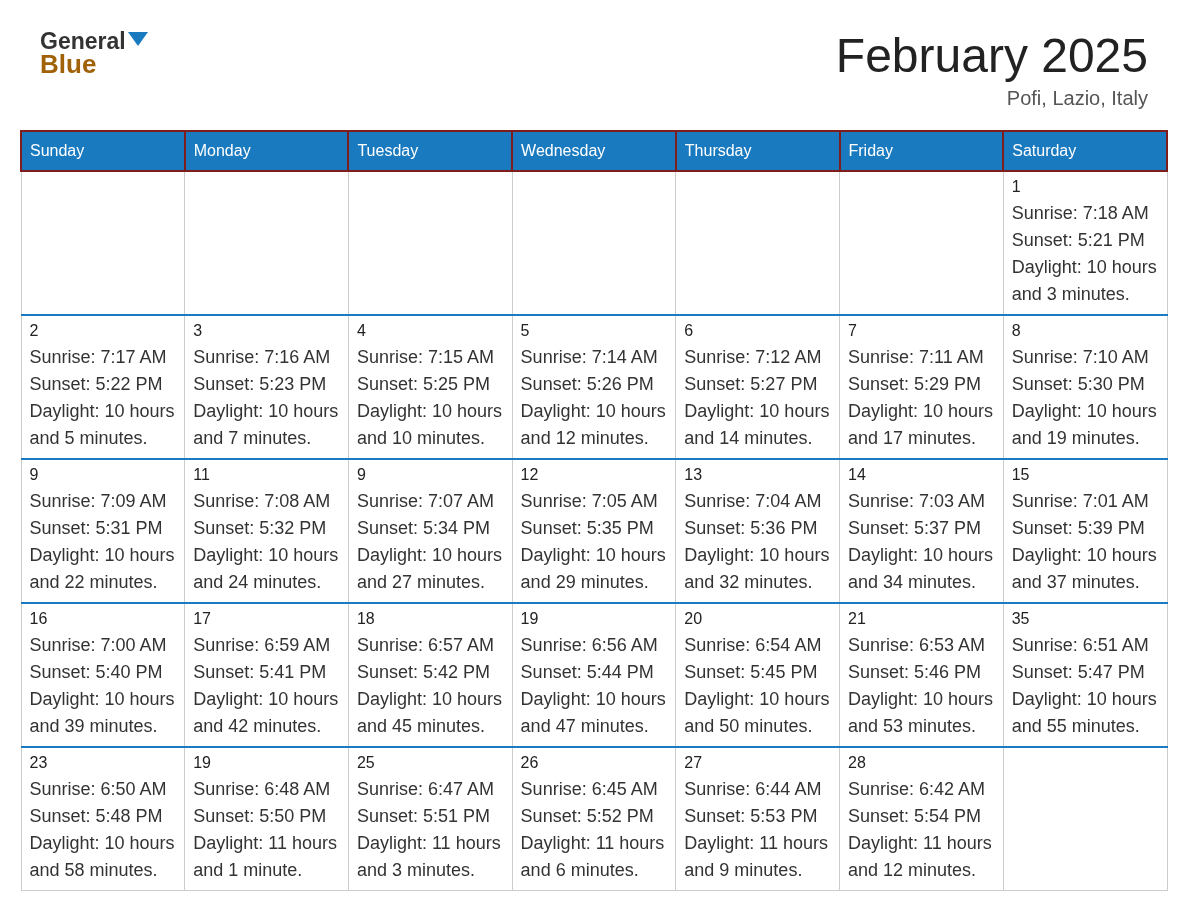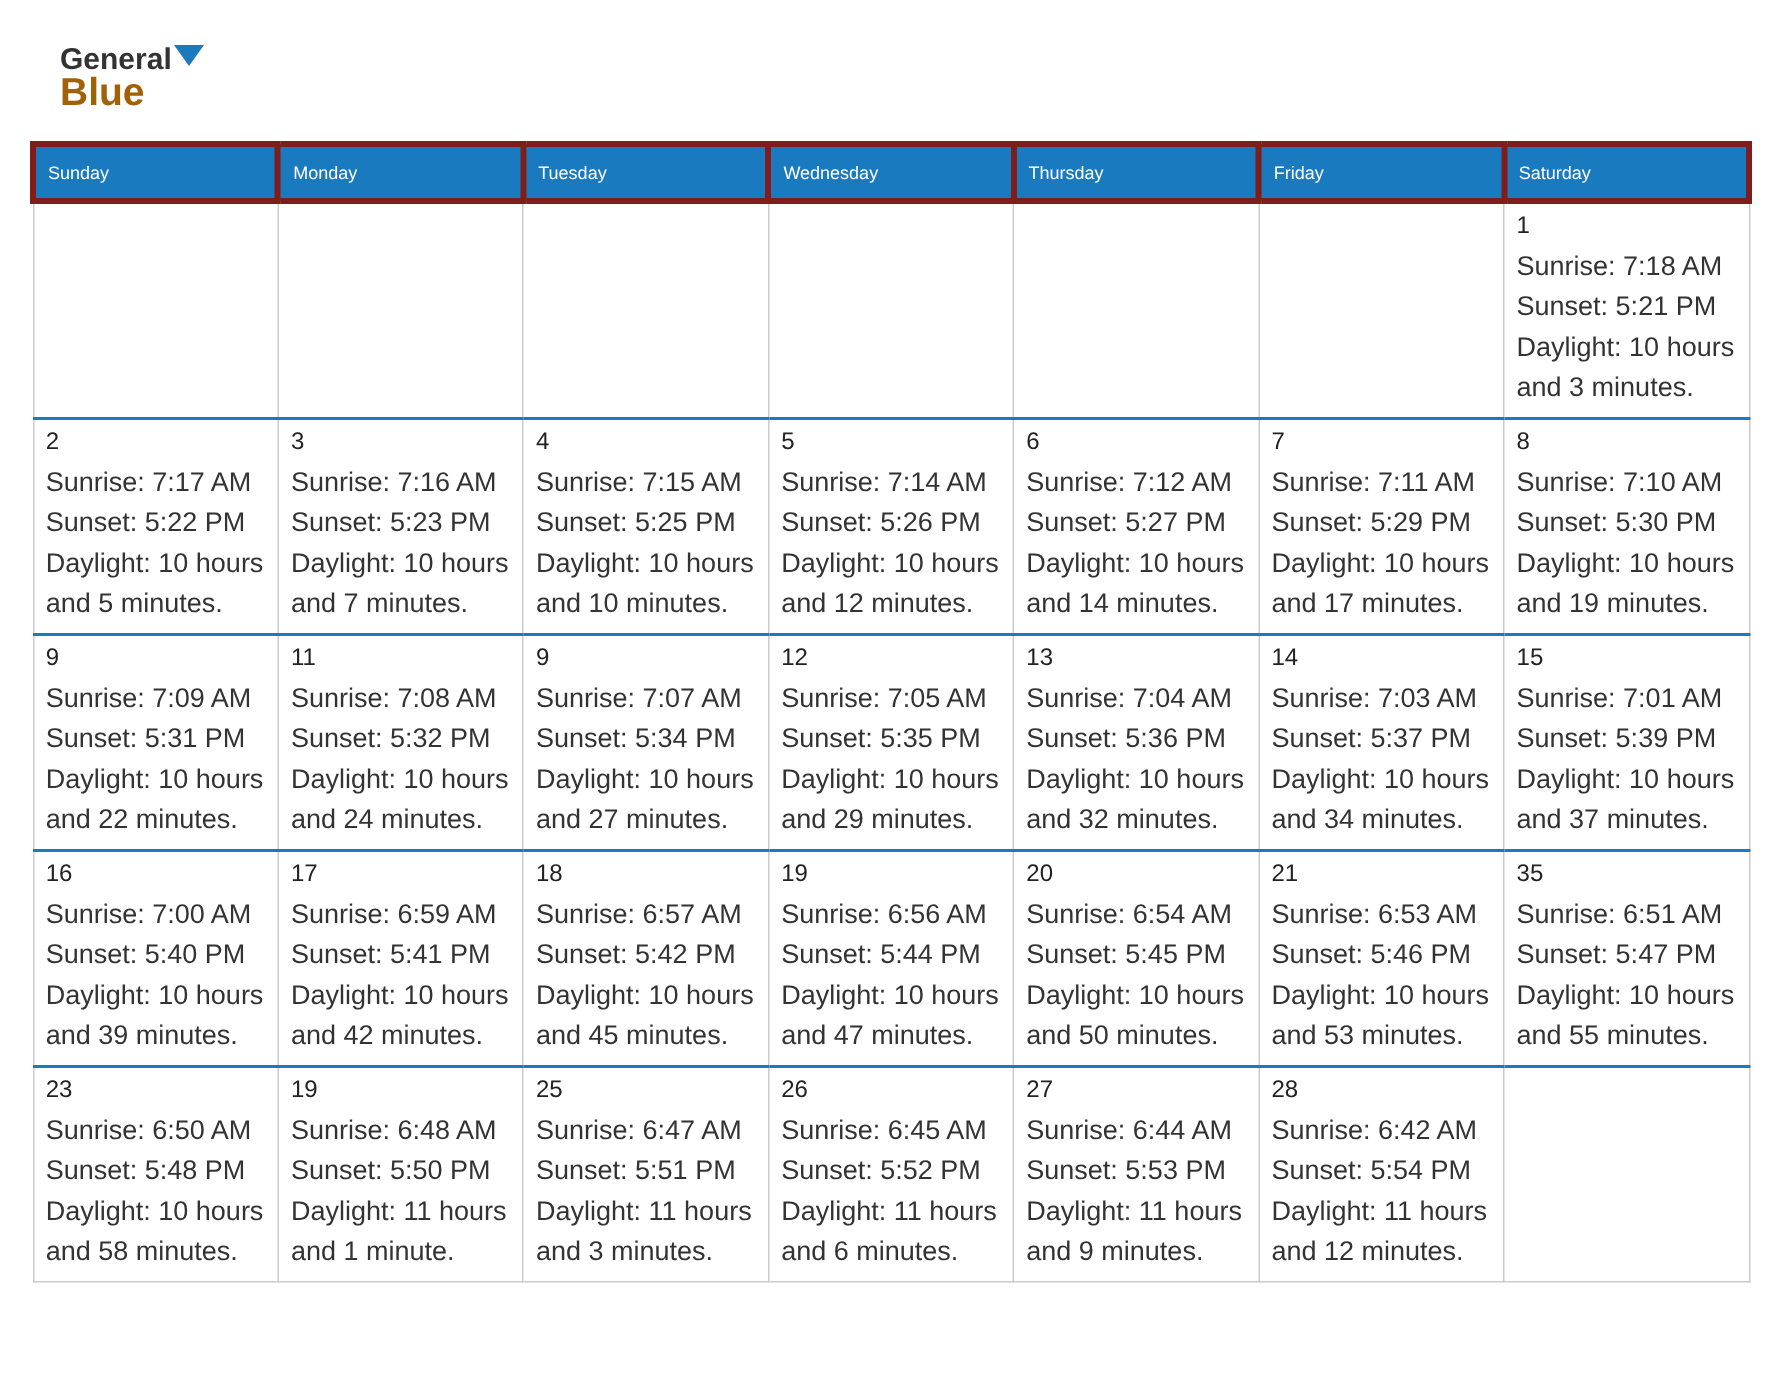--- a/index.html
+++ b/index.html
@@ -16,21 +16,21 @@
       align-items: flex-start;
       margin-bottom: 10px;
       padding: 10px 20px;
     }
     .logo {
       display: flex;
       flex-direction: column;
       align-items: flex-start;
     }
     .logo-general {
-      font-size: 20px;
+      font-size: 23px;
       font-weight: bold;
       color: #333;
       line-height: 1;
     }
     .logo-triangle {
       display: inline-block;
       width: 0;
       height: 0;
       border-left: 10px solid transparent;
       border-right: 10px solid transparent;
@@ -62,25 +62,25 @@
       margin-top: 4px;
     }
     .calendar {
       width: 100%;
       border-collapse: collapse;
       margin-top: 10px;
     }
     .calendar th {
       background-color: #1a7abf;
       color: #fff;
-      font-size: 12px;
+      font-size: 16px;
       font-weight: normal;
       padding: 10px 8px;
       text-align: left;
-      border: 4px solid #7f1d1d;
+      border: 2px solid #7f1d1d;
     }
     .calendar td {
       border: 1px solid #ccc;
       vertical-align: top;
       padding: 6px 8px;
       width: calc(100% / 7);
       min-height: 110px;
       height: 110px;
       font-size: 13px;
       color: #333;
@@ -106,20 +106,24 @@
   </style>
 </head>
 <body>
 
 <div class="header">
   <div class="logo">
     <div class="logo-general">
       <span>General</span><span class="logo-triangle"></span>
     </div>
     <div class="logo-blue">Blue</div>
+  </div>
+  <div class="title-section">
+    <div class="calendar-title">February 2025</div>
+    <div class="calendar-subtitle">Pofi, Lazio, Italy</div>
   </div>
 </div>
 
 <table class="calendar">
   <thead>
     <tr>
       <th>Sunday</th>
       <th>Monday</th>
       <th>Tuesday</th>
       <th>Wednesday</th>

